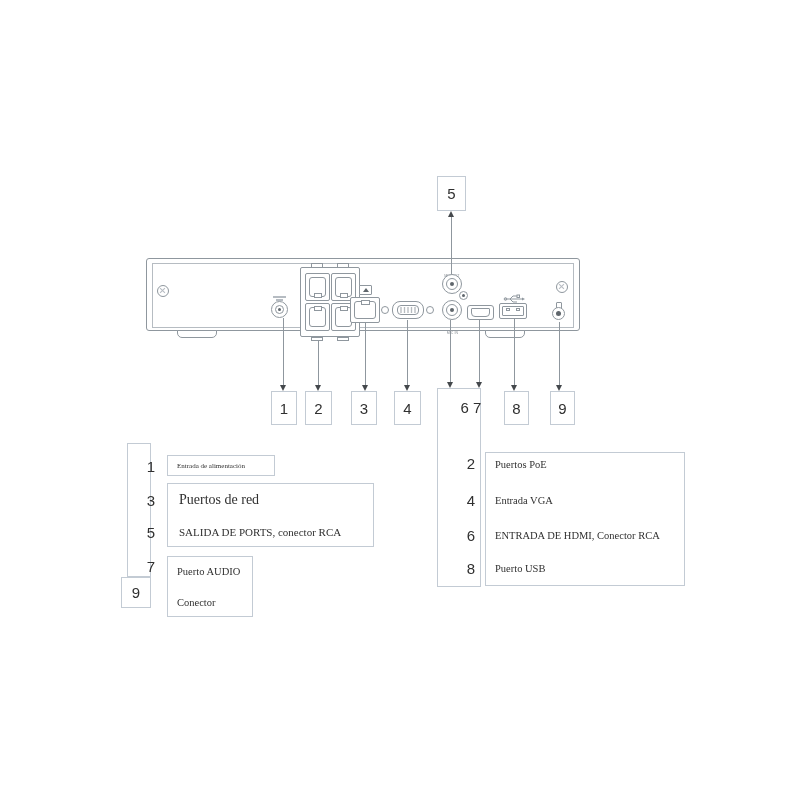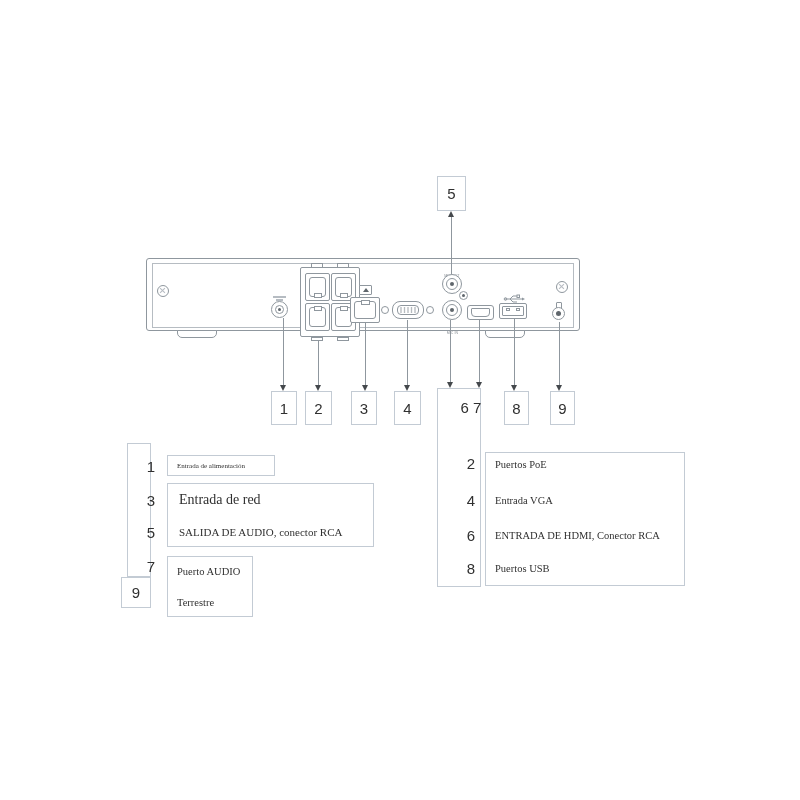--- a/index.html
+++ b/index.html
@@ -239,28 +239,28 @@
     <span class="numspan" style="top:114px;">7</span>
   </div>
   <div class="cbox" style="left:121px;top:577px;width:30px;height:31px;">
     <span>9</span>
   </div>
 
   <div class="descbox" style="left:167px;top:455px;width:108px;height:21px;">
     <span class="desc-xs" style="left:9px;top:6px;">Entrada de alimentación</span>
   </div>
   <div class="descbox" style="left:167px;top:483px;width:207px;height:64px;">
-    <span class="desc-lg" style="left:11px;top:8px;">Entrada de red</span>
-    <span class="desc-md" style="left:11px;top:42px;">SALIDA DE AUDIO, conector RCA</span>
+    <span class="desc-lg" style="left:11px;top:8px;">Puertos de red</span>
+    <span class="desc-md" style="left:11px;top:42px;">SALIDA DE PORTS, conector RCA</span>
   </div>
   <div class="descbox" style="left:167px;top:556px;width:86px;height:61px;">
     <span class="desc-sm" style="left:9px;top:9px;">Puerto AUDIO</span>
-    <span class="desc-sm" style="left:9px;top:40px;">Terrestre</span>
+    <span class="desc-sm" style="left:9px;top:40px;">Conector</span>
   </div>
 
   <div class="descbox" style="left:485px;top:452px;width:200px;height:134px;">
     <span class="desc-sm" style="left:9px;top:6px;">Puertos PoE</span>
     <span class="desc-sm" style="left:9px;top:42px;">Entrada VGA</span>
     <span class="desc-sm" style="left:9px;top:77px;">ENTRADA DE HDMI, Conector RCA</span>
-    <span class="desc-sm" style="left:9px;top:110px;">Puertos USB</span>
+    <span class="desc-sm" style="left:9px;top:110px;">Puerto USB</span>
   </div>
 
 </div>
 
 </body></html>

